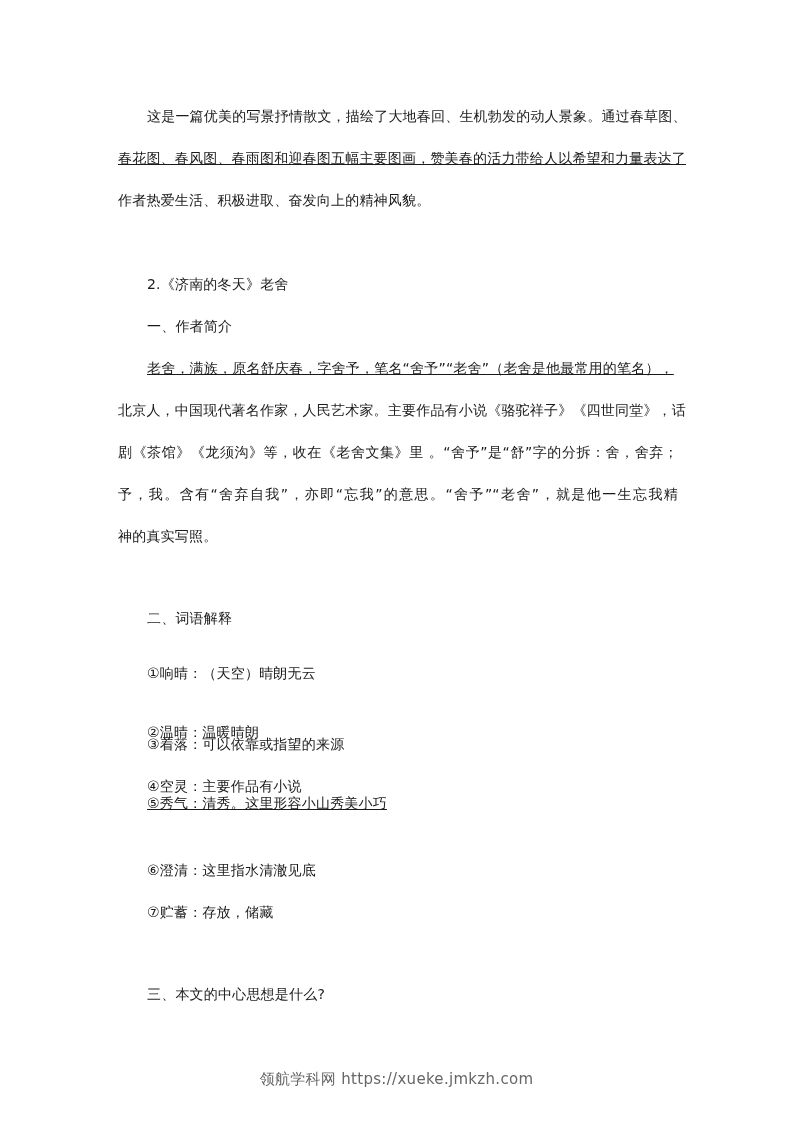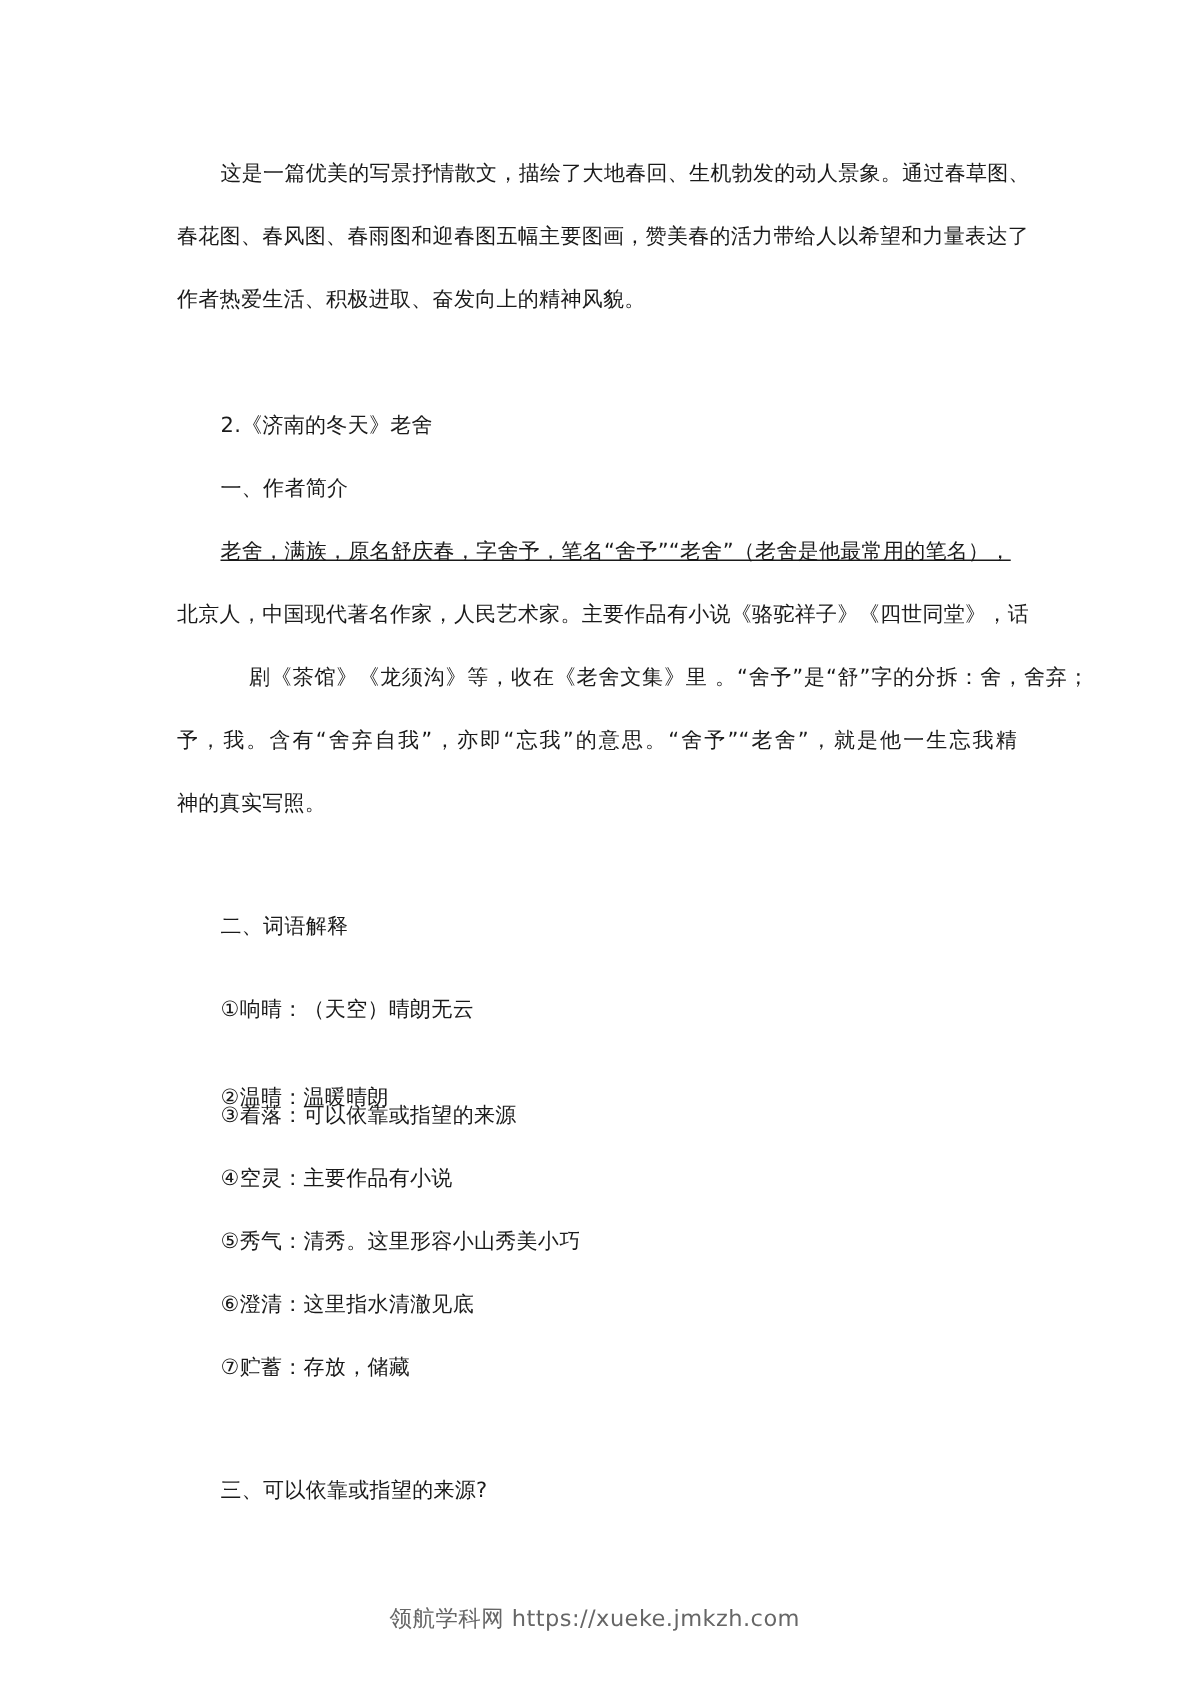--- a/index.html
+++ b/index.html
@@ -18,37 +18,37 @@
     .footer {
       position: absolute; top: 1070px; left: 0; width: 793px; text-align: center;
       font-size: 15px; color: #666666; letter-spacing: 0.3px;
     }
   </style>
 </head>
 <body>
 
 <div>
   <div class="line indent" style="top:106px;width:531px;">这是一篇优美的写景抒情散文，描绘了大地春回、生机勃发的动人景象。通过春草图、</div>
-  <div class="line justify" style="top:148px;">春花图、春风图、春雨图和迎春图五幅主要图画，赞美春的活力带给人以希望和力量表达了</div>
+  <div class="line justify" style="top:148px;text-decoration:underline;">春花图、春风图、春雨图和迎春图五幅主要图画，赞美春的活力带给人以希望和力量表达了</div>
   <div class="line" style="top:190px;">作者热爱生活、积极进取、奋发向上的精神风貌。</div>
 
   <div class="line indent" style="top:274px;">2.《济南的冬天》老舍</div>
   <div class="line indent" style="top:316px;">一、作者简介</div>
 
   <div class="line indent" style="top:358px;width:531px;text-decoration:underline;">老舍，满族，原名舒庆春，字舍予，笔名“舍予”“老舍”（老舍是他最常用的笔名），</div>
   <div class="line justify" style="top:400px;">北京人，中国现代著名作家，人民艺术家。主要作品有小说《骆驼祥子》《四世同堂》，话</div>
-  <div class="line justify" style="top:442px;margin-left:48px;">剧《茶馆》《龙须沟》等，收在《老舍文集》里 。“舍予”是“舒”字的分拆：舍，舍弃；</div>
+  <div class="line justify" style="top:442px;">剧《茶馆》《龙须沟》等，收在《老舍文集》里 。“舍予”是“舒”字的分拆：舍，舍弃；</div>
   <div class="line justify" style="top:484px;">予，我。含有“舍弃自我”，亦即“忘我”的意思。“舍予”“老舍”，就是他一生忘我精</div>
   <div class="line" style="top:526px;">神的真实写照。</div>
 
   <div class="line indent" style="top:608px;">二、词语解释</div>
   <div class="line indent" style="top:650px;margin-top:13px;">①响晴：（天空）晴朗无云</div>
   <div class="line indent" style="top:692px;margin-top:30px;">②温晴：温暖晴朗</div>
   <div class="line indent" style="top:734px;">③着落：可以依靠或指望的来源</div>
   <div class="line indent" style="top:776px;">④空灵：主要作品有小说</div>
-  <div class="line indent" style="top:818px;">⑤秀气：清秀。这里形容小山秀美小巧</div>
+  <div class="line indent" style="top:793px;text-decoration:underline;">⑤秀气：清秀。这里形容小山秀美小巧</div>
   <div class="line indent" style="top:860px;">⑥澄清：这里指水清澈见底</div>
   <div class="line indent" style="top:902px;">⑦贮蓄：存放，储藏</div>
 
-  <div class="line indent" style="top:984px;">三、可以依靠或指望的来源?</div>
+  <div class="line indent" style="top:984px;">三、本文的中心思想是什么?</div>
 
   <div class="footer">领航学科网 https://xueke.jmkzh.com</div>
 </div>
 
 </body></html>

